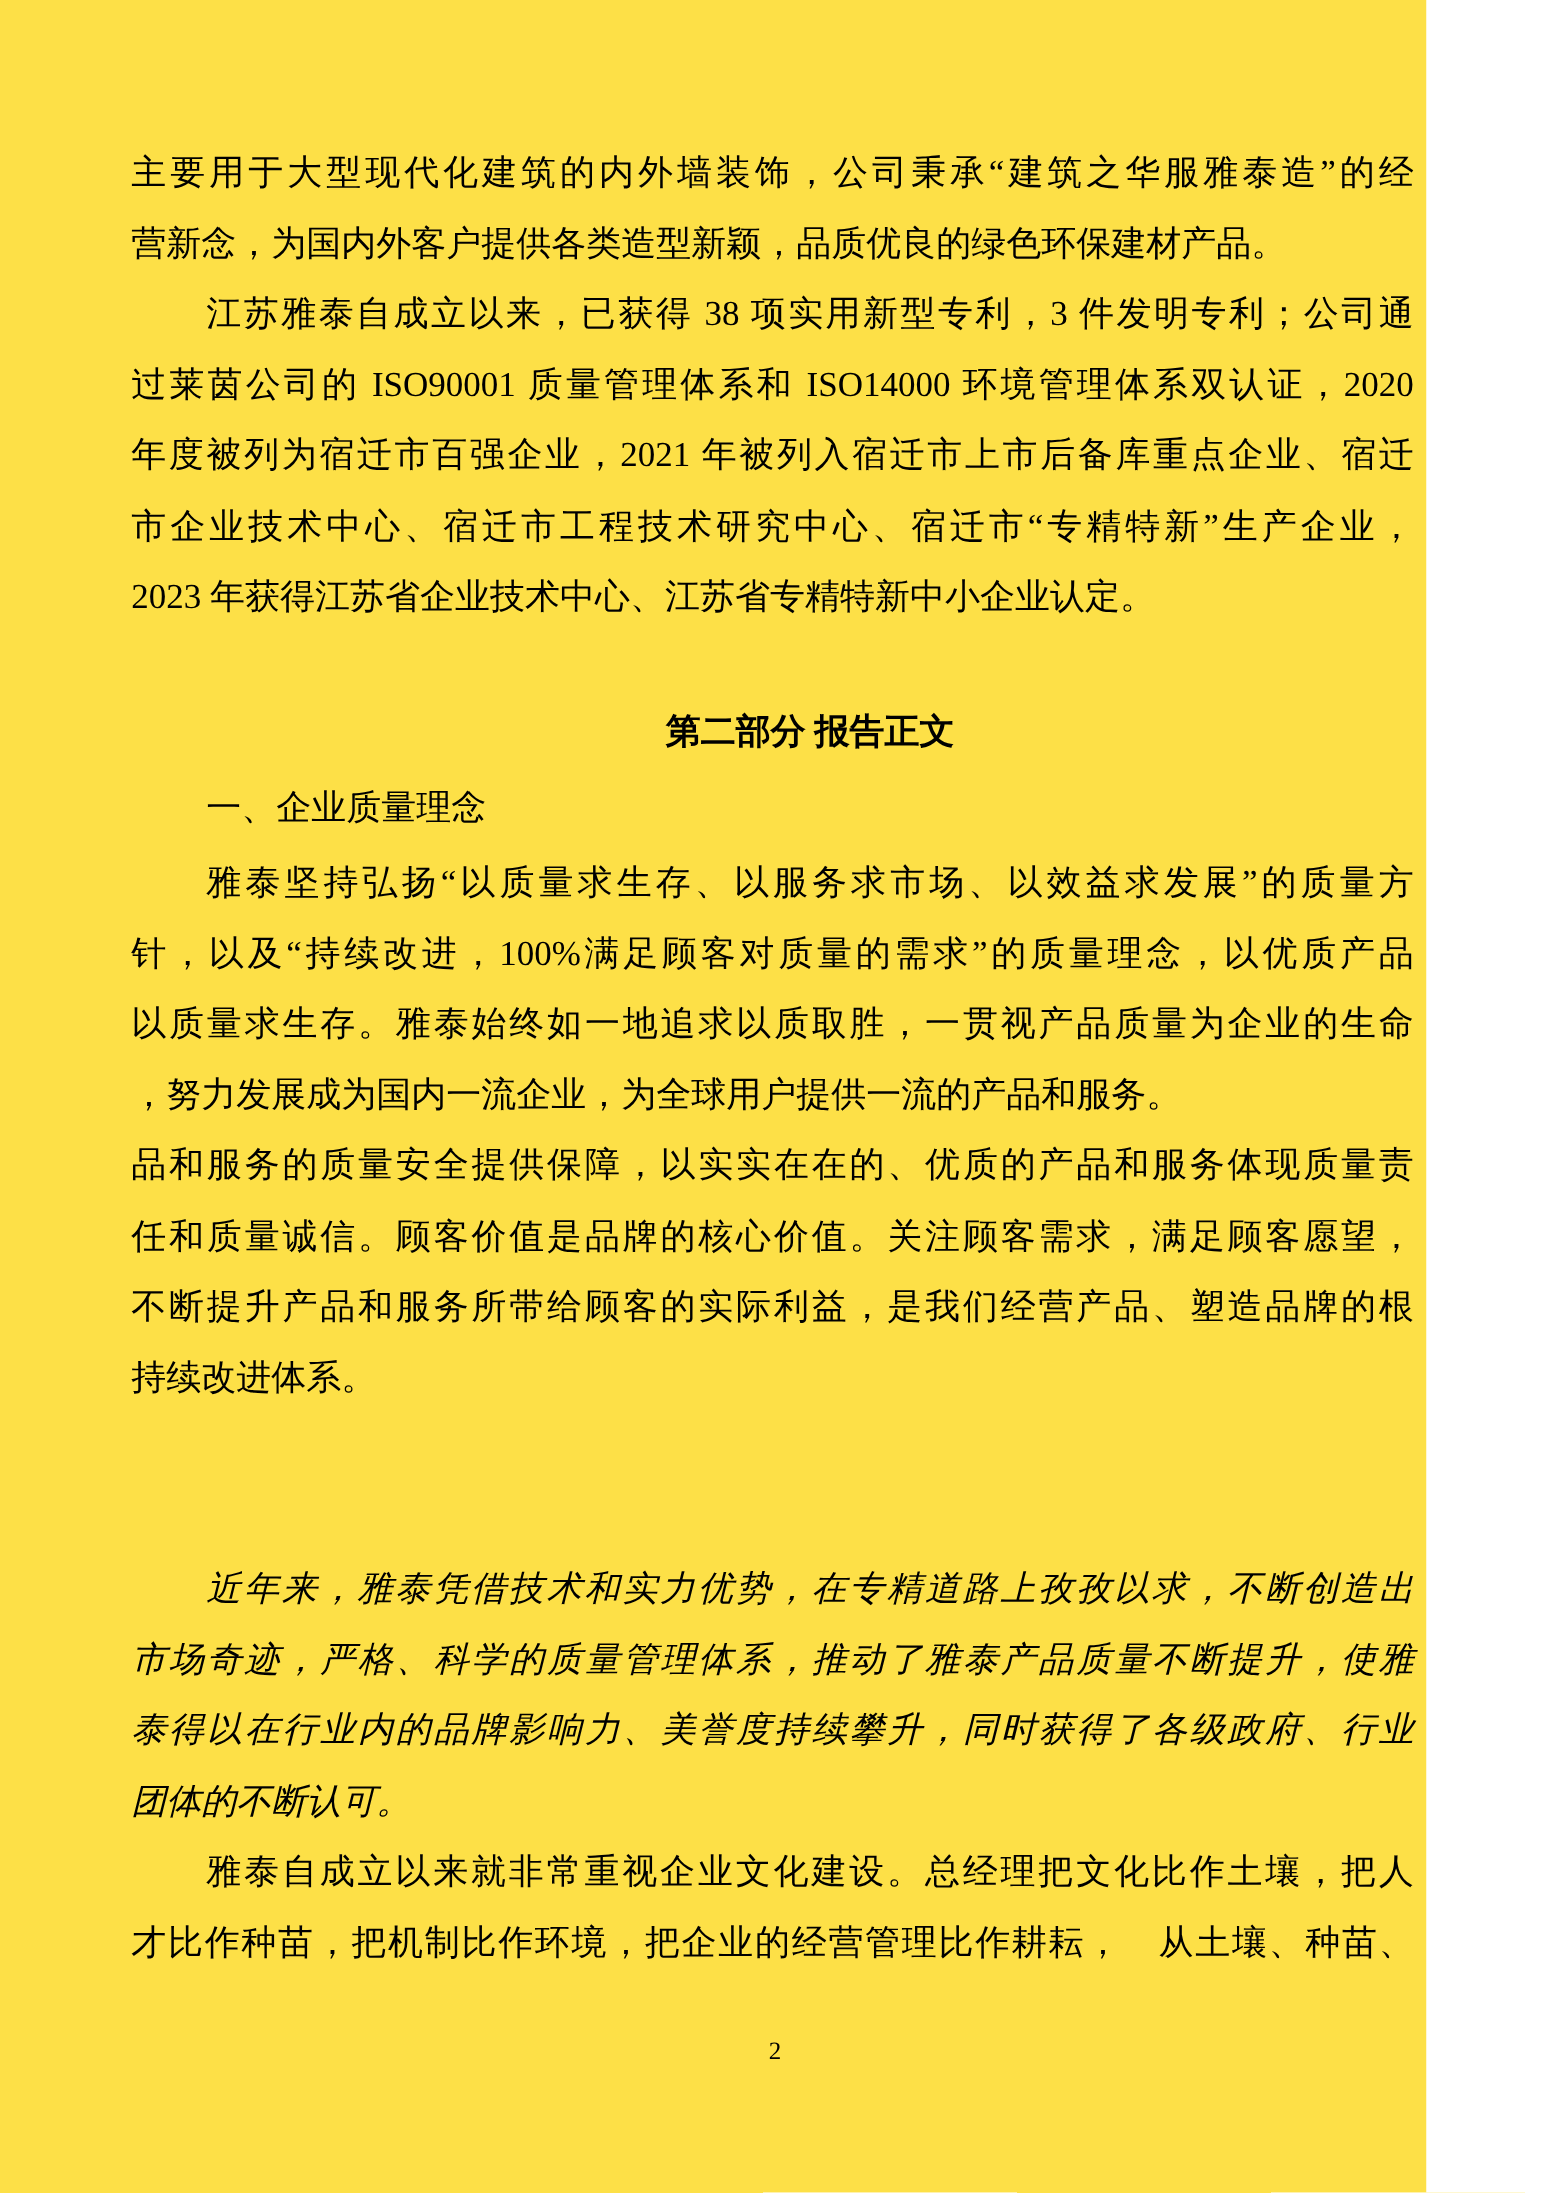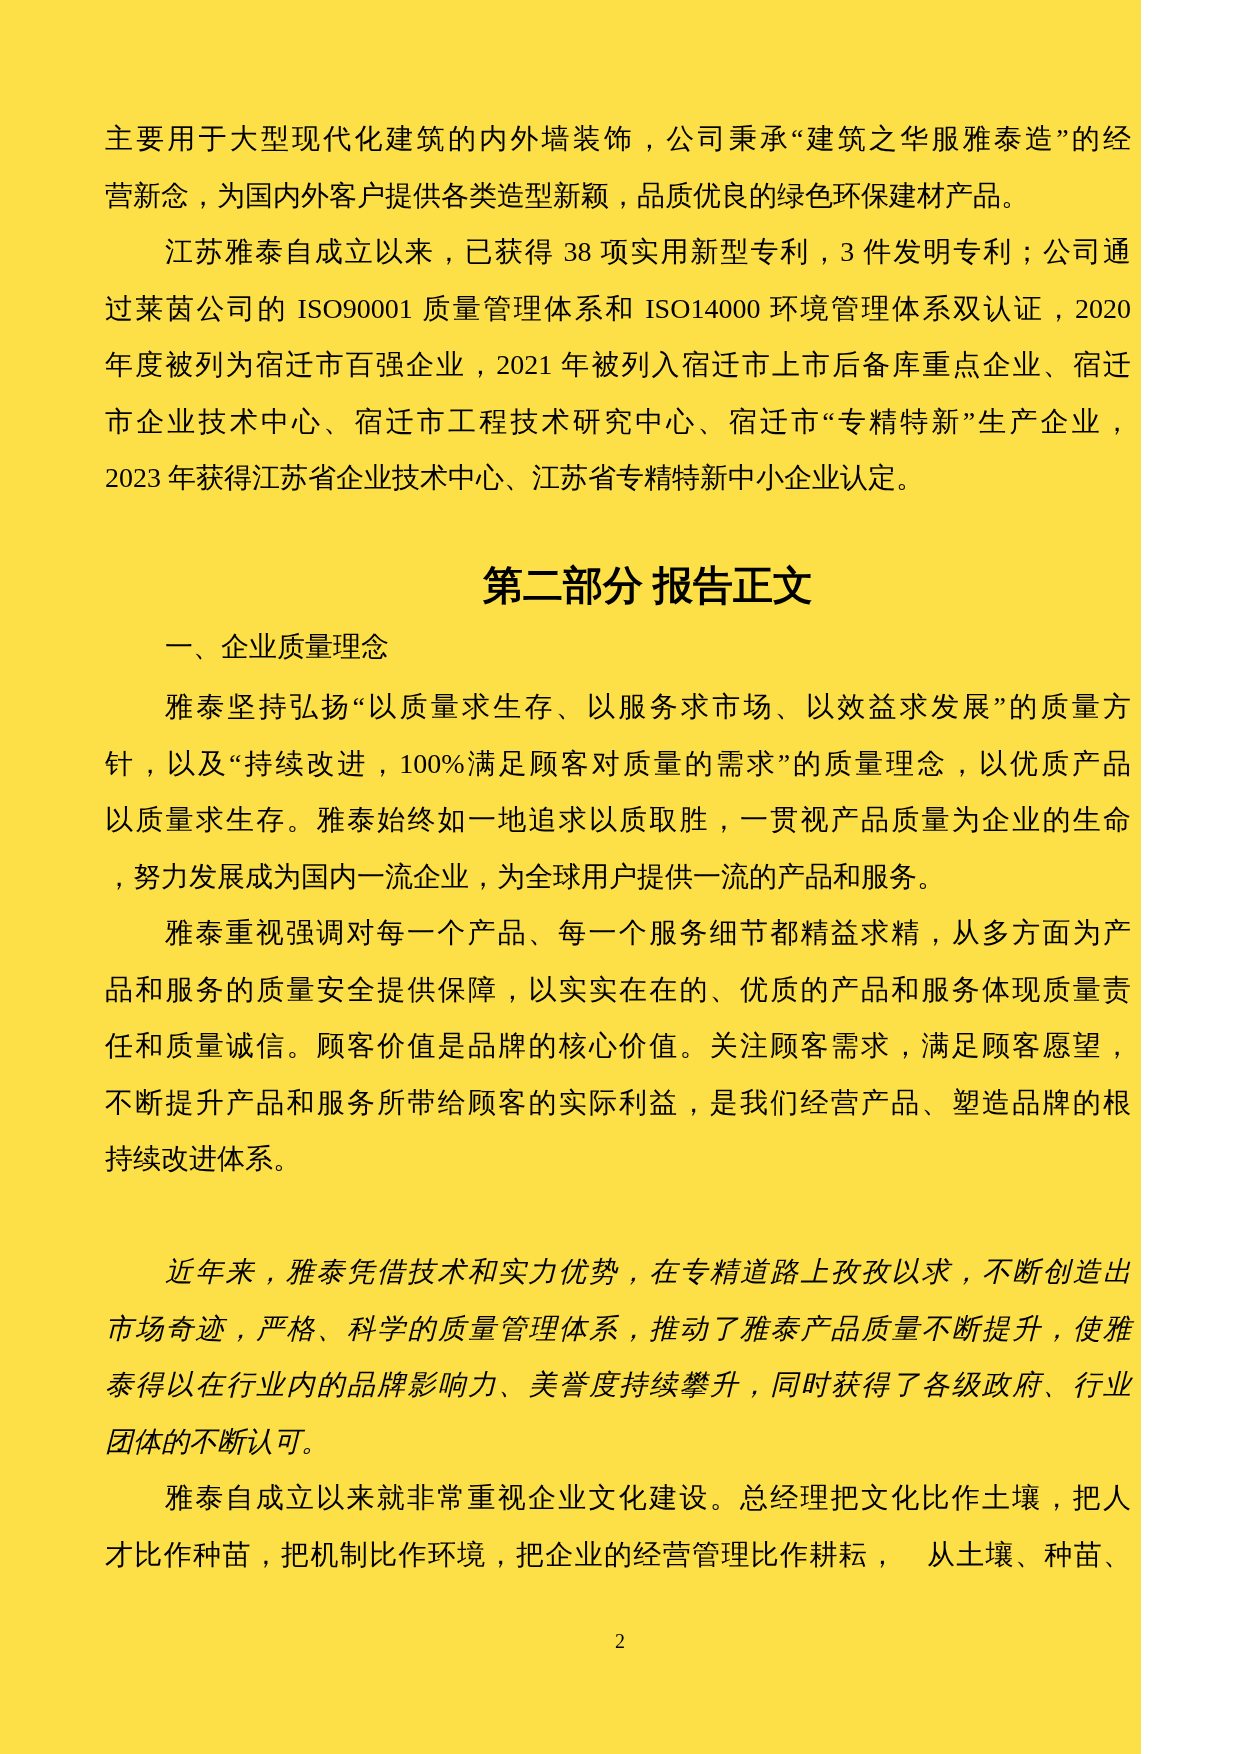--- a/index.html
+++ b/index.html
@@ -38,21 +38,21 @@
   .ln.ind {
     text-indent: 60px;
   }
   .part-heading {
     position: absolute;
     left: 135px;
     width: 1026px;
     top: 556px;
     text-align: center;
     font-weight: bold;
-    font-size: 40px;
+    font-size: 28px;
     line-height: 60px;
   }
   .b-intro    { top: 111px; }
   .b-patents  { top: 224px; }
   .b-section  { top: 619px; }
   .b-policy   { top: 679px; }
   .b-customer { top: 905px; }
   .b-recent   { top: 1244px; font-style: italic; }
   .b-culture  { top: 1470px; }
   .page-number {
@@ -90,21 +90,20 @@
   </div>
 
   <div class="block b-policy">
     <div class="ln j ind">雅泰坚持弘扬“以质量求生存、以服务求市场、以效益求发展”的质量方</div>
     <div class="ln j">针，以及“持续改进，100%满足顾客对质量的需求”的质量理念，以优质产品</div>
     <div class="ln j">以质量求生存。雅泰始终如一地追求以质取胜，一贯视产品质量为企业的生命</div>
     <div class="ln">，努力发展成为国内一流企业，为全球用户提供一流的产品和服务。</div>
   </div>
 
   <div class="block b-customer">
-    <div class="ln j ind">雅泰重视强调对每一个产品、每一个服务细节都精益求精，从多方面为产</div>
     <div class="ln j">品和服务的质量安全提供保障，以实实在在的、优质的产品和服务体现质量责</div>
     <div class="ln j">任和质量诚信。顾客价值是品牌的核心价值。关注顾客需求，满足顾客愿望，</div>
     <div class="ln j">不断提升产品和服务所带给顾客的实际利益，是我们经营产品、塑造品牌的根</div>
     <div class="ln">持续改进体系。</div>
   </div>
 
   <div class="block b-recent">
     <div class="ln j ind">近年来，雅泰凭借技术和实力优势，在专精道路上孜孜以求，不断创造出</div>
     <div class="ln j">市场奇迹，严格、科学的质量管理体系，推动了雅泰产品质量不断提升，使雅</div>
     <div class="ln j">泰得以在行业内的品牌影响力、美誉度持续攀升，同时获得了各级政府、行业</div>

